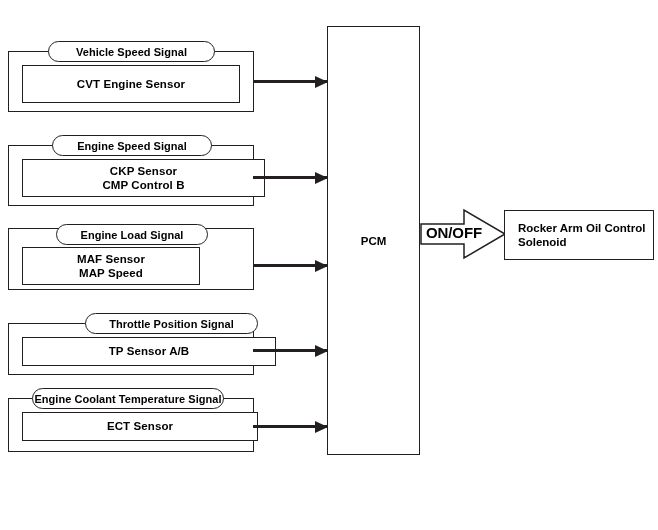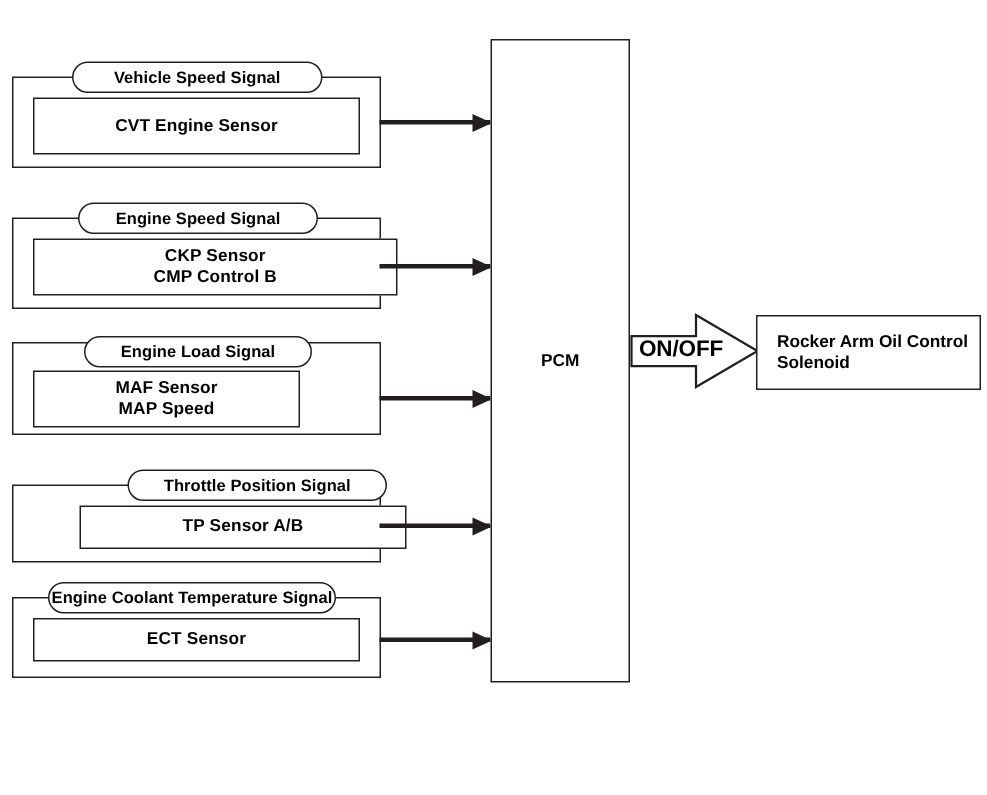--- a/index.html
+++ b/index.html
@@ -139,32 +139,32 @@
       <span>MAF Sensor</span>
       <span class="l2">MAP Speed</span>
     </div>
   </div>
   <div class="arrow" style="left:253px;top:264px;width:74px;"></div>
 
   <div class="group" style="left:8px;top:323px;width:246px;height:52px;"></div>
   <div class="pill" style="left:45px;top:313px;width:173px;margin-left:40px;">
     <span>Throttle Position Signal</span>
   </div>
-  <div class="inner" style="left:22px;top:337px;width:218px;height:29px;margin-left:31px;">
+  <div class="inner" style="left:22px;top:337px;width:254px;height:29px;">
     <div>
       <span>TP Sensor A/B</span>
     </div>
   </div>
   <div class="arrow" style="left:253px;top:349px;width:74px;"></div>
 
   <div class="group" style="left:8px;top:398px;width:246px;height:54px;"></div>
   <div class="pill" style="left:32px;top:388px;width:192px;">
     <span>Engine Coolant Temperature  Signal</span>
   </div>
-  <div class="inner" style="left:22px;top:412px;width:218px;height:29px;">
+  <div class="inner" style="left:22px;top:412px;width:236px;height:29px;">
     <div>
       <span>ECT Sensor</span>
     </div>
   </div>
   <div class="arrow" style="left:253px;top:425px;width:74px;"></div>
 
   <div id="pcm" style="left:327px;top:26px;width:93px;height:429px;">
     <span>PCM</span>
   </div>
 

